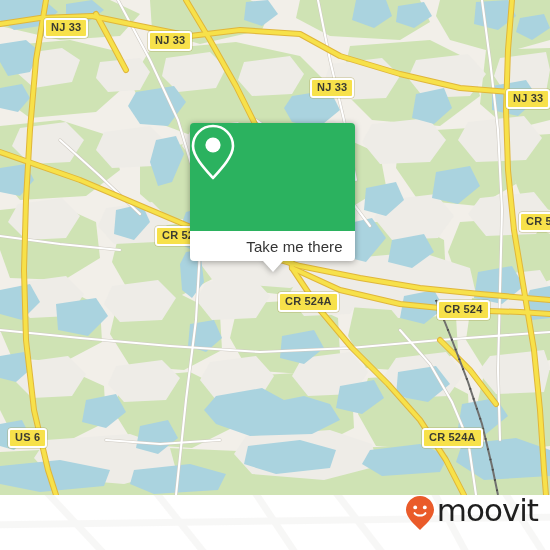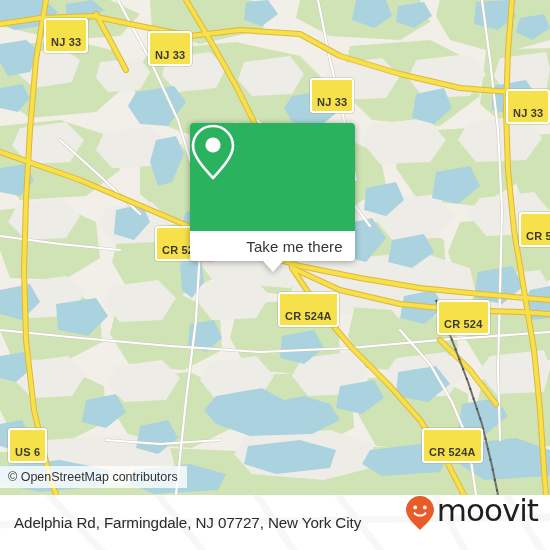--- a/index.html
+++ b/index.html
@@ -17,21 +17,21 @@
   
   .shield{
     position:absolute;
     background:#f7e14a;
     border:2px solid #ffffff;
     border-radius:3px;
     color:#3b3b32;
     font-weight:bold;
     font-size:11px;
     line-height:13px;
-    padding:16px 5px 2px 5px;
+    padding:1px 5px 2px 5px;
     white-space:nowrap;
     box-shadow:0 0 0 0.5px rgba(160,150,60,.55);
     letter-spacing:.2px;
   }
 
   
   #popup{
     position:absolute;
     left:190px;top:123px;
     width:165px;
@@ -310,37 +310,35 @@
             <circle cx="23" cy="22" r="7.6" fill="#ffffff"></circle>
           </svg>
         </span>
       </div>
       <div id="popup-foot">
         <span>Take me there</span>
       </div>
       <div id="popup-tail"></div>
     </div>
 
-    <div id="attrib">© OpenStreetMap contributors</div>
   </div>
 
   <div id="bottombar">
     <svg class="bgfade" viewBox="0 0 550 55">
       <g stroke="#b9b4ac" stroke-width="7" fill="none">
         <path d="M40,-10 L110,65"></path>
         <path d="M150,-10 L210,65"></path>
         <path d="M250,-10 L300,65"></path>
         <path d="M330,-10 L388,65"></path>
         <path d="M430,-10 L470,65"></path>
         <path d="M500,-10 L548,65"></path>
         <path d="M-10,30 L560,22"></path>
       </g>
     </svg>
 
-    <div id="addr">Adelphia Rd, Farmingdale, NJ 07727, New York City</div>
 
     <div id="brand">
       <span>
         <svg width="30" height="36" viewBox="0 0 30 36" aria-hidden="true">
           <path d="M15 1 C7.3 1 1 7.3 1 15 C1 22.5 10 30 15 35 C20 30 29 22.5 29 15 C29 7.3 22.7 1 15 1 Z" fill="#ea5b2a"></path>
           <circle cx="10.2" cy="12.4" r="1.9" fill="#ffffff"></circle>
           <circle cx="19.8" cy="12.4" r="1.9" fill="#ffffff"></circle>
           <path d="M9.6 18.2 C11.6 21.3 18.4 21.3 20.4 18.2" fill="none" stroke="#ffffff" stroke-width="2.1" stroke-linecap="round"></path>
         </svg>
       </span>

